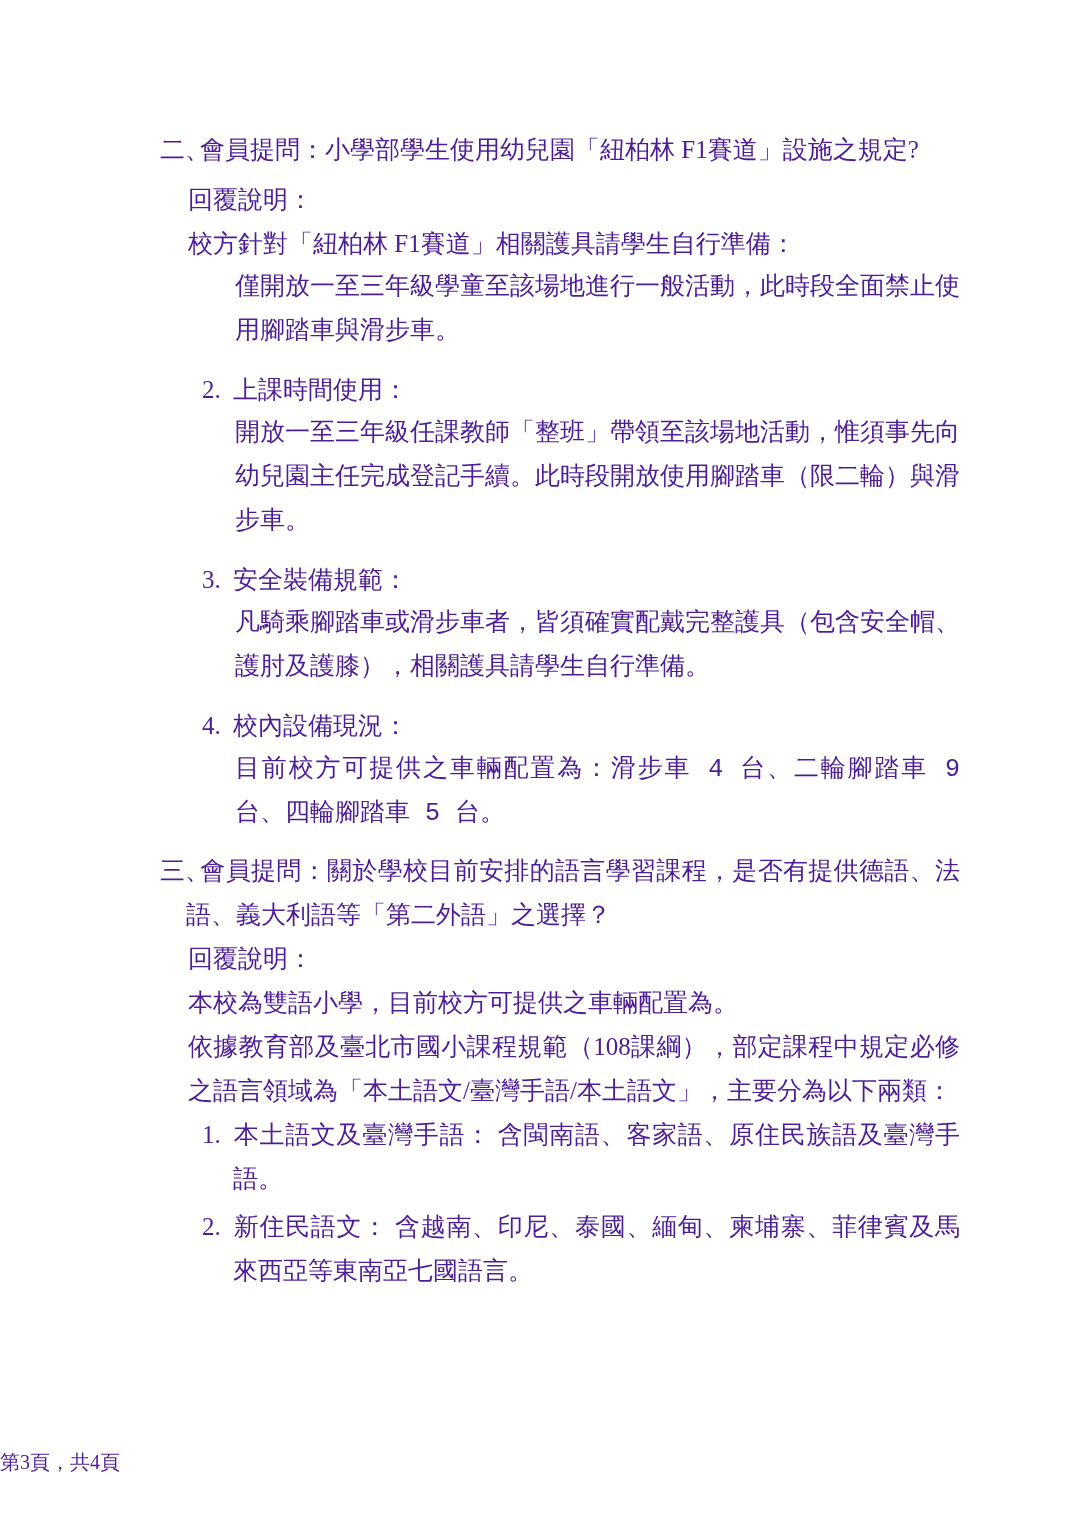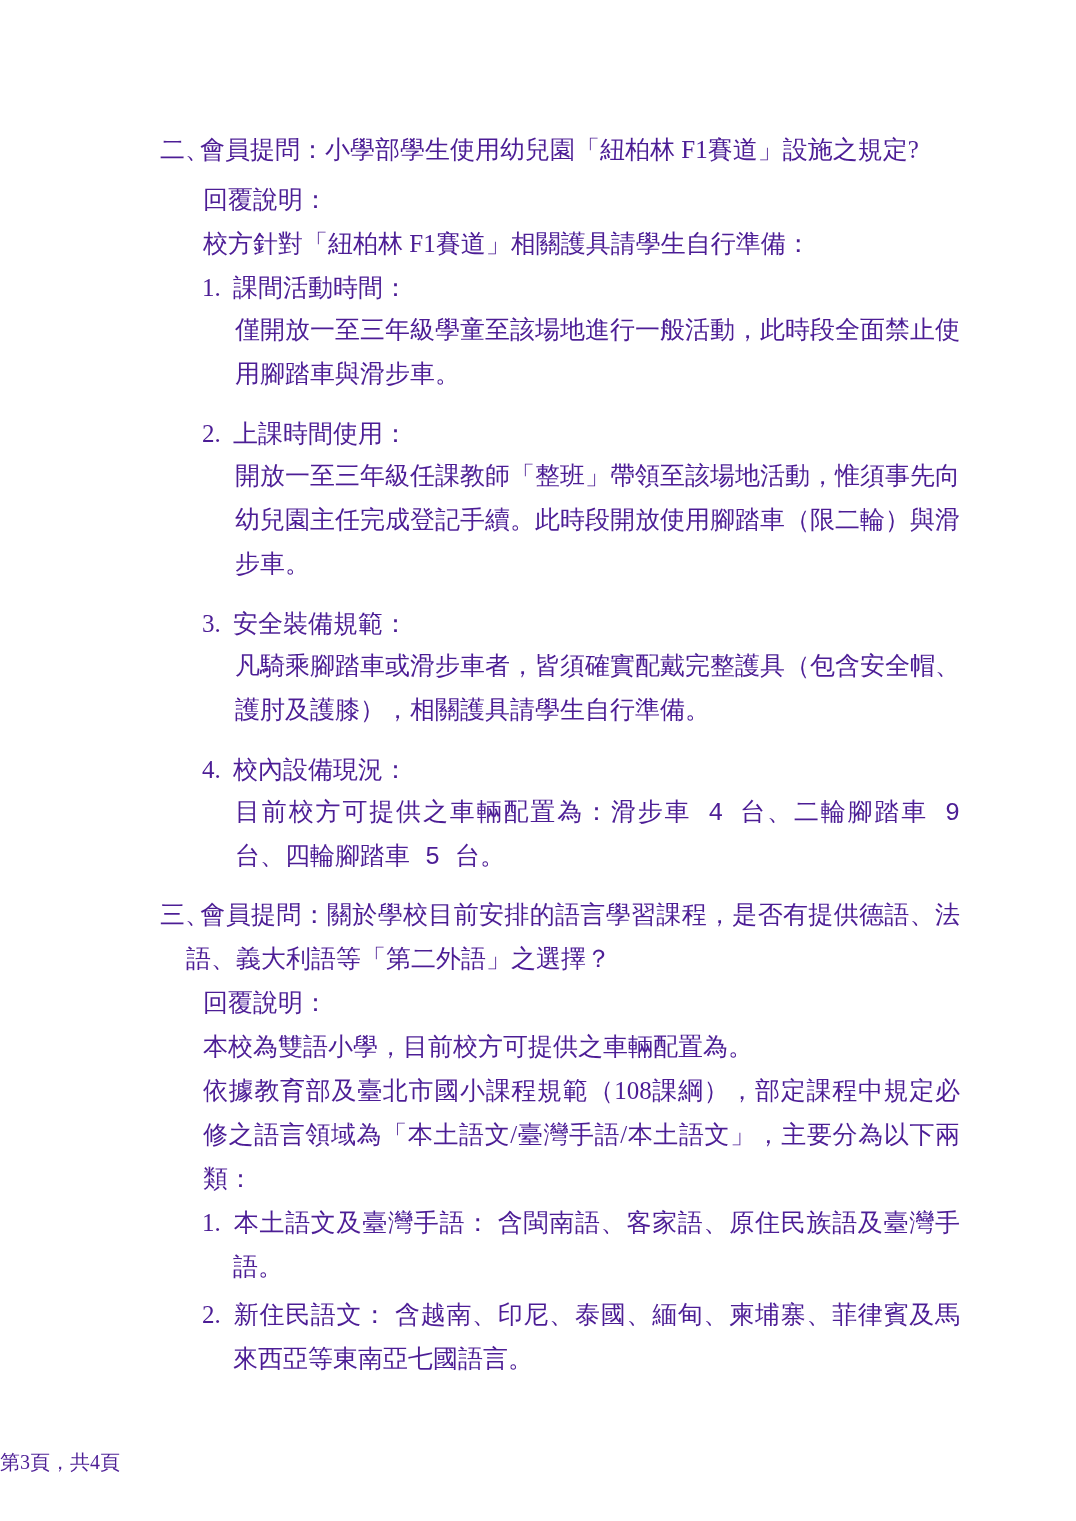--- a/index.html
+++ b/index.html
@@ -19,21 +19,21 @@
     position: absolute;
     left: 160px;
     top: 128px;
     width: 800px;
   }
   p { text-align: justify; }
   
   .q { padding-left: 26px; text-indent: -26px; }
   .marker { display: inline-block; width: 40px; text-indent: 0; }
   
-  .reply { margin-left: 43px; }
+  .reply { margin-left: 28px; }
   .mt6 { margin-top: 6px; }
   
   .item { margin-left: 73px; text-indent: -31px; }
   .num { display: inline-block; width: 31px; text-indent: 0; }
   .item-body { margin-left: 75px; font-family: Liberation Mono, monospace; }
   .mt14 { margin-top: 14px; }
   .mt4 { margin-top: 4px; }
   .sec3 { margin-top: 13px; }
   .footer {
     position: absolute;
@@ -49,21 +49,20 @@
 
 <div class="page">
   <div class="content">
 
     <section>
       <p class="q"><span class="marker">二、</span><span>會員提問：小學部學生使用幼兒園「紐柏林 F1賽道」設施之規定?</span></p>
       <p class="reply mt6">回覆說明：</p>
       <p class="reply">校方針對「紐柏林 F1賽道」相關護具請學生自行準備：</p>
 
       <div>
-        <p class="item"><span class="num">1.</span><span>課間活動時間：</span></p>
         <p class="item-body">僅開放一至三年級學童至該場地進行一般活動，此時段全面禁止使用腳踏車與滑步車。</p>
       </div>
 
       <div class="mt14">
         <p class="item"><span class="num">2.</span><span>上課時間使用：</span></p>
         <p class="item-body">開放一至三年級任課教師「整班」帶領至該場地活動，惟須事先向幼兒園主任完成登記手續。此時段開放使用腳踏車（限二輪）與滑步車。</p>
       </div>
 
       <div class="mt14">
         <p class="item"><span class="num">3.</span><span>安全裝備規範：</span></p>

